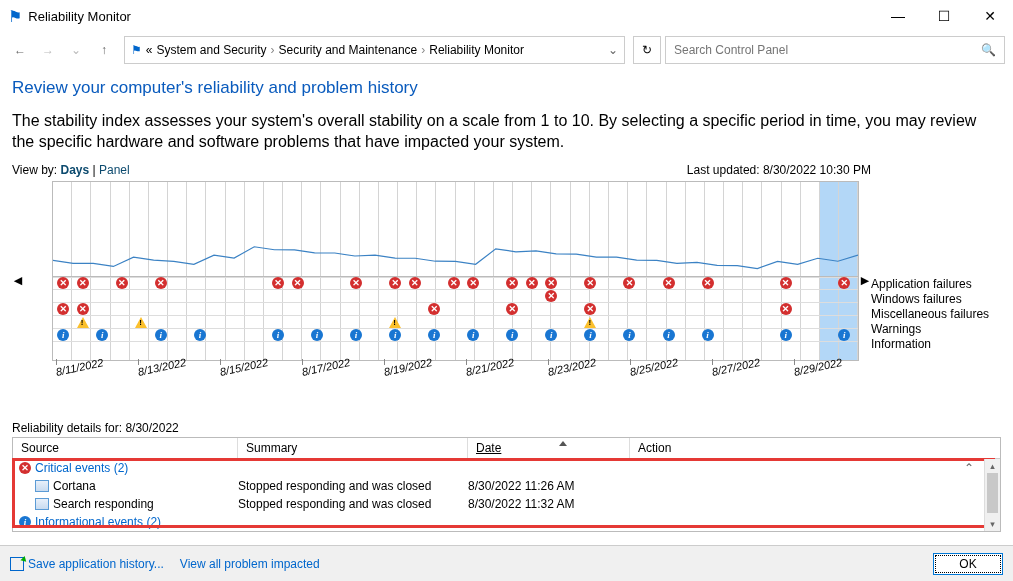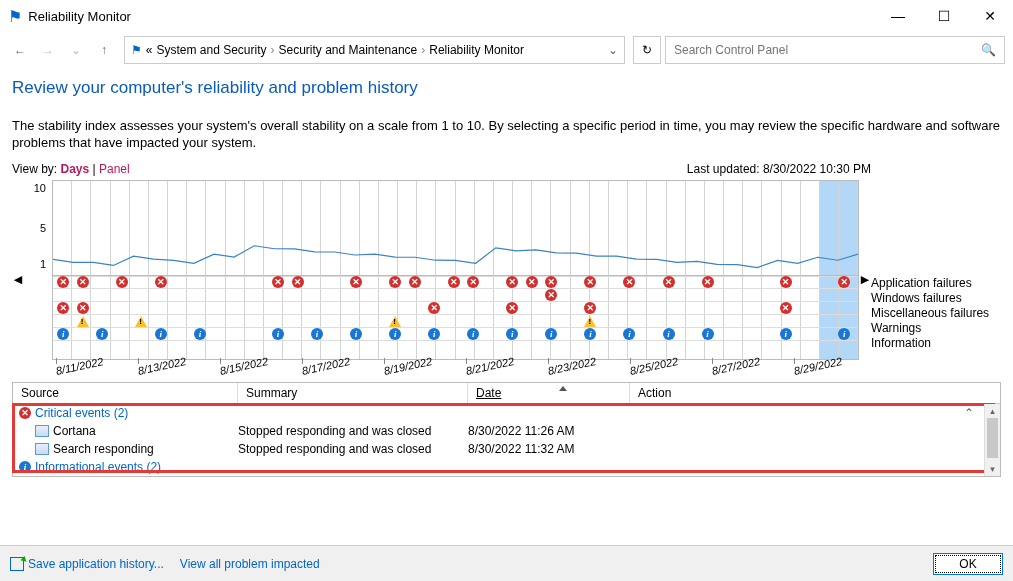--- a/index.html
+++ b/index.html
@@ -17,25 +17,25 @@
 .addressbar { flex: 1; height: 28px; border: 1px solid #ccc; display: flex; align-items: center; padding: 0 6px; gap: 4px; font-size: 12px; margin: 0 4px; }
 .addressbar .flag { color: #0066cc; }
 .addressbar .sep { color: #888; }
 .addressbar .drop { margin-left: auto; color: #666; }
 .refresh { width: 28px; height: 28px; border: 1px solid #ccc; display: flex; align-items: center; justify-content: center; }
 .searchbox { width: 340px; height: 28px; border: 1px solid #ccc; display: flex; align-items: center; padding: 0 8px; }
 .searchbox input { border: none; outline: none; flex: 1; font-size: 12px; color: #888; }
 .searchbox .sicon { color: #888; }
 
 .content { padding: 10px 12px 0 12px; }
-h1.pagetitle { font-size: 17px; font-weight: 400; color: #0a5bbd; margin-bottom: 20px; }
-p.desc { font-size: 13px; color: #000; line-height: 1.3; margin-bottom: 10px; }
+h1.pagetitle { font-size: 17px; font-weight: 400; color: #0a5bbd; margin-bottom: 13px; }
+p.desc { font-size: 16px; color: #000; line-height: 1.3; margin-bottom: 10px; }
 
 .viewrow { display: flex; font-size: 12px; }
-.viewrow .link { color: #be185d; }
+.viewrow .link { color: #0c4a6e; }
 .viewrow .lastup { margin-left: auto; margin-right: 130px; }
 
 .chart-area { display: flex; align-items: stretch; margin-top: 4px; }
 .chart-scroll-left, .chart-scroll-right { width: 12px; display: flex; align-items: center; justify-content: center; font-size: 11px; color: #000; }
 .chart-main { flex: 1; position: relative; height: 200px; }
 .legend { width: 130px; padding-top: 96px; font-size: 12px; line-height: 1.25; }
 
 .chart-frame { border: 1px solid #bbb; position: absolute; top: 0; left: 28px; right: 0; height: 180px; background: #fff; }
 .yaxis { position: absolute; top: 0; left: 0; width: 26px; height: 95px; font-size: 11px; text-align: right; }
 .yaxis div { position: absolute; right: 4px; }
@@ -136,25 +136,20 @@
     <span>View by:</span>&nbsp;
     <span class="link" style="font-weight:bold">Days</span>
     <span>&nbsp;|&nbsp;</span>
     <span class="link">Panel</span>
     <span class="lastup">Last updated: 8/30/2022 10:30 PM</span>
   </div>
 
   <div class="chart-area">
     <div class="chart-scroll-left">◀</div>
     <div class="chart-main">
-      <div class="yaxis">
-        <div style="top:2px">10</div>
-        <div style="top:42px">5</div>
-        <div style="top:78px">1</div>
-      </div>
       <div class="chart-frame">
         <div class="grid-cols" id="gridcols">
             <div class="col" style="width: 19.5238px;"></div>
             <div class="col" style="width: 19.5238px;"></div>
             <div class="col" style="width: 19.5238px;"></div>
             <div class="col" style="width: 19.5238px;"></div>
             <div class="col" style="width: 19.5238px;"></div>
             <div class="col" style="width: 19.5238px;"></div>
             <div class="col" style="width: 19.5238px;"></div>
             <div class="col" style="width: 19.5238px;"></div>
@@ -382,20 +377,21 @@
     <div class="chart-scroll-right">▶</div>
     <div class="legend">
       <div>Application failures</div>
       <div>Windows failures</div>
       <div>Miscellaneous failures</div>
       <div>Warnings</div>
       <div>Information</div>
     </div>
   </div>
 
+  <div class="details-title">Reliability details for: 8/30/2022</div>
   <div class="details-table">
     <div class="dhead">
       <div class="c1">Source</div>
       <div class="c2">Summary</div>
       <div class="c3">Date</div>
       <div class="c4">Action</div>
     </div>
     <div class="dbody">
       <div class="group">
         <span class="err">✕</span>

